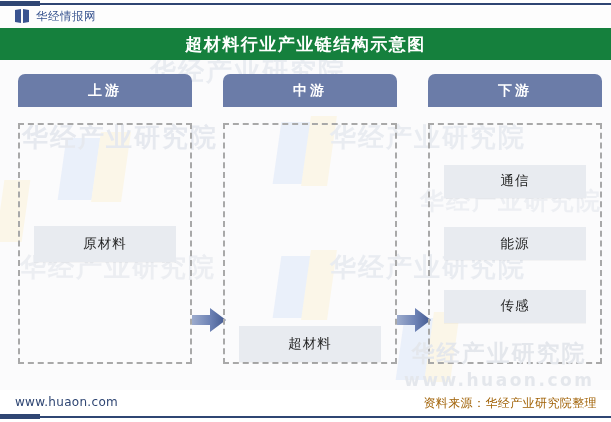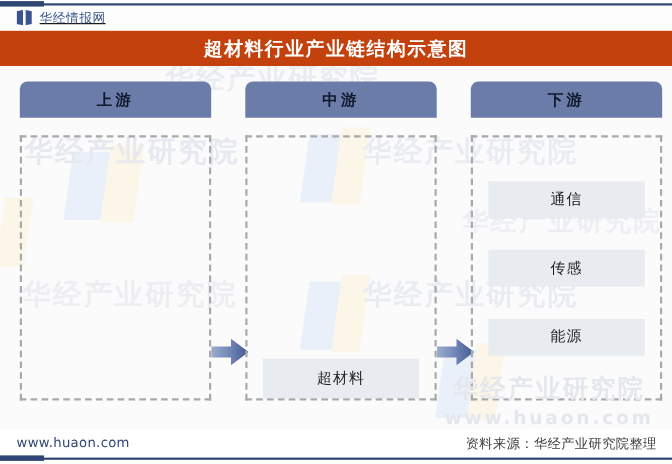--- a/index.html
+++ b/index.html
@@ -21,21 +21,21 @@
   .top-rule .seg-thin{
     position:absolute;left:38px;top:3px;width:573px;height:2px;background:#2F4673;
   }
 
   
   .header{
     position:absolute;left:0;top:7px;width:611px;height:21px;
     background:#FDFDFD;
   }
   .brand{
-    position:absolute;left:15px;top:2px;display:flex;align-items:flex-start;gap:6px;text-decoration:underline;
+    position:absolute;left:15px;top:2px;display:flex;align-items:flex-start;gap:6px;
   }
   .brand-logo{
     width:15px;height:14px;position:relative;display:inline-block;
   }
   .brand-logo .pg{
     position:absolute;top:0;width:6px;height:14px;background:#3A5490;
   }
   .brand-logo .pg.l{left:0;clip-path:polygon(0 8%,100% 0,100% 100%,0 92%);}
   .brand-logo .pg.r{left:8px;clip-path:polygon(0 0,100% 8%,100% 92%,0 100%);}
   .brand-text{
@@ -44,21 +44,21 @@
   .tagline{
     position:absolute;right:14px;top:2px;
     font-size:11px;color:#36528E;letter-spacing:.5px;line-height:16px;
     white-space:nowrap;
   }
   .tagline .dot{display:inline-block;margin:0 3px;color:#36528E;}
 
   
   .title-band{
     position:absolute;left:0;top:28px;width:611px;height:32px;
-    background:#c2410c;
+    background:#15803d;
     display:flex;align-items:center;justify-content:center;
   }
   .title-band .title{
     color:#ffffff;font-size:17px;font-weight:bold;letter-spacing:1.5px;
     font-family:"DejaVu Serif","Liberation Serif",serif;
   }
 
   
   .canvas{
     position:absolute;left:0;top:60px;width:611px;height:330px;
@@ -108,21 +108,21 @@
   .col-up{left:18px;width:174px;}
   .col-mid{left:223px;width:174px;}
   .col-down{left:428px;width:174px;}
 
   .col-tab{
     height:33px;border-radius:7px 7px 0 0;
     background:#6B7CA8;
     display:flex;align-items:center;justify-content:center;
   }
   .col-tab .lbl{
-    color:#0f172a;font-size:14px;font-weight:bold;letter-spacing:3px;
+    color:#ffffff;font-size:14px;font-weight:bold;letter-spacing:3px;
     font-family:"DejaVu Serif","Liberation Serif",serif;
   }
 
   .col-body{
     margin-top:16px;height:241px;
     border:2px dashed #A9A9A9;
     box-sizing:border-box;
     position:relative;
     background:transparent;
   }
@@ -157,21 +157,21 @@
   .footer{
     position:absolute;left:0;top:390px;width:611px;height:32px;background:#ffffff;
   }
   .footer .url{
     position:absolute;left:15px;top:5px;
     font-size:12px;color:#2F4673;letter-spacing:.3px;
     font-family:"DejaVu Sans","Liberation Sans",sans-serif;
   }
   .footer .src{
     position:absolute;right:14px;top:5px;
-    font-size:12px;color:#404040;letter-spacing:.4px;white-space:nowrap;
+    font-size:12px;color:#a16207;letter-spacing:.4px;white-space:nowrap;
   }
   .bottom-rule{
     position:absolute;left:0;top:24px;width:611px;height:7px;
   }
   .bottom-rule .seg-thick{
     position:absolute;left:0;top:0px;width:40px;height:5px;background:#2F4673;
   }
   .bottom-rule .seg-thin{
     position:absolute;left:38px;top:2px;width:573px;height:2px;background:#2F4673;
   }
@@ -216,20 +216,21 @@
   <div class="wm wm-e">华经产业研究院</div>
   <div class="wm wm-d">华经产业研究院</div>
   <div class="wm wm-f">华经产业研究院</div>
 
   <div class="col col-up">
     <div class="col-tab">
       <span class="lbl">上游</span>
     </div>
     <div class="col-body">
       <div class="col-items">
+        <div class="node">原材料</div>
       </div>
     </div>
   </div>
 
   <div class="arrow arrow-1">
     <svg viewBox="0 0 34 26" xmlns="http://www.w3.org/2000/svg">
       <defs>
         <linearGradient id="ag1" x1="0" y1="0" x2="1" y2="0">
           <stop offset="0%" stop-color="#9DACCD"></stop>
           <stop offset="55%" stop-color="#6C81B4"></stop>
@@ -264,22 +265,22 @@
     </svg>
   </div>
 
   <div class="col col-down">
     <div class="col-tab">
       <span class="lbl">下游</span>
     </div>
     <div class="col-body">
       <div class="col-items">
         <div class="node">通信</div>
+        <div class="node">能源</div>
         <div class="node">传感</div>
-        <div class="node">能源</div>
       </div>
     </div>
   </div>
 
   <div class="wm-bottom">
     <div class="wmt">华经产业研究院</div>
     <div class="wmu">www.huaon.com</div>
   </div>
 
 </div>

